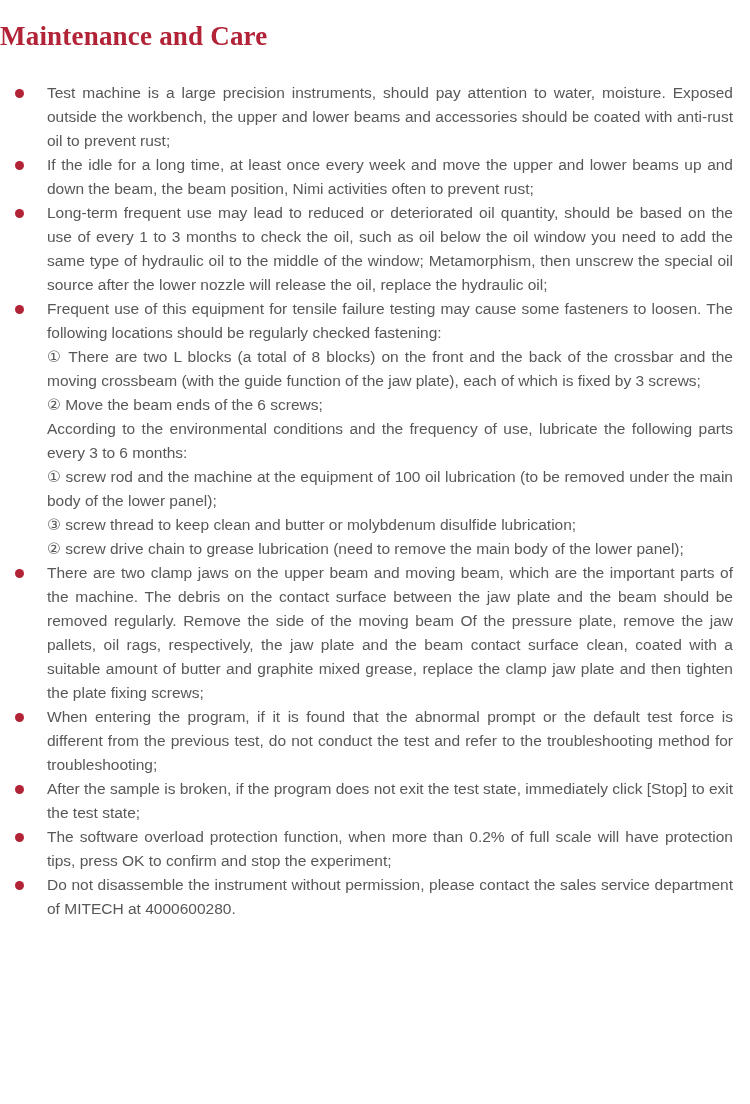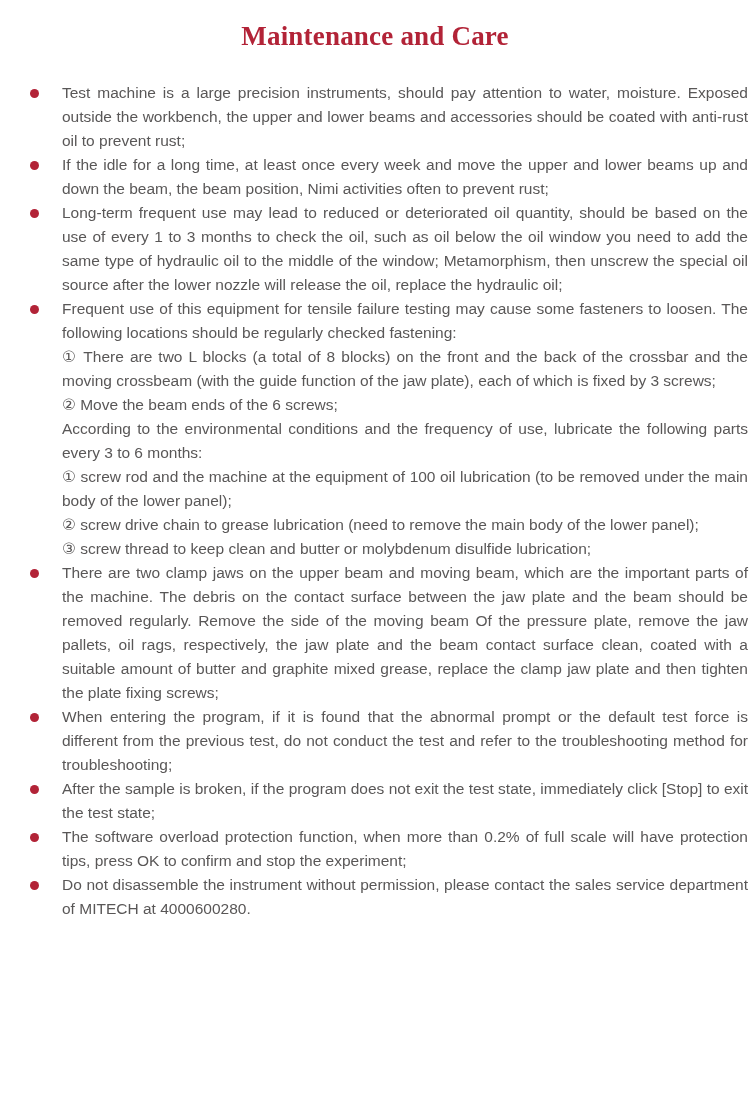--- a/index.html
+++ b/index.html
@@ -14,31 +14,30 @@
     font-family: "Liberation Sans", "DejaVu Sans", sans-serif;
   }
   .page {
     width: 750px;
     height: 1104px;
     background: #ffffff;
     box-sizing: border-box;
   }
   .title {
     margin-top: 22px;
-    text-align: center;
     font-family: "Liberation Serif", "DejaVu Serif", serif;
     font-weight: 700;
     font-size: 27px;
     line-height: 28px;
     color: var(--accent, #b22337);
     letter-spacing: 0.2px;
   }
   .bullet-list {
     margin-top: 31px;
-    padding-left: 30px;
+    padding-left: 15px;
   }
   .item {
     display: flex;
     align-items: flex-start;
   }
   .dot {
     flex: none;
     width: 9px;
     height: 9px;
     border-radius: 50%;
@@ -83,22 +82,22 @@
         </div>
       </div>
       <div class="item">
         <span class="dot"></span>
         <div class="txt">
           <div class="seg">Frequent use of this equipment for tensile failure testing may cause some fasteners to loosen. The following locations should be regularly checked fastening:</div>
           <div class="seg">① There are two L blocks (a total of 8 blocks) on the front and the back of the crossbar and the moving crossbeam (with the guide function of the jaw plate), each of which is fixed by 3 screws;</div>
           <div class="seg">② Move the beam ends of the 6 screws;</div>
           <div class="seg">According to the environmental conditions and the frequency of use, lubricate the following parts every 3 to 6 months:</div>
           <div class="seg">① screw rod and the machine at the equipment of 100 oil lubrication (to be removed under the main body of the lower panel);</div>
+          <div class="seg">③ screw thread to keep clean and butter or molybdenum disulfide lubrication;</div>
           <div class="seg">② screw drive chain to grease lubrication (need to remove the main body of the lower panel);</div>
-          <div class="seg">③ screw thread to keep clean and butter or molybdenum disulfide lubrication;</div>
         </div>
       </div>
       <div class="item">
         <span class="dot"></span>
         <div class="txt">
           <div class="seg">There are two clamp jaws on the upper beam and moving beam, which are the important parts of the machine. The debris on the contact surface between the jaw plate and the beam should be removed regularly. Remove the side of the moving beam Of the pressure plate, remove the jaw pallets, oil rags, respectively, the jaw plate and the beam contact surface clean, coated with a suitable amount of butter and graphite mixed grease, replace the clamp jaw plate and then tighten the plate fixing screws;</div>
         </div>
       </div>
       <div class="item">
         <span class="dot"></span>

